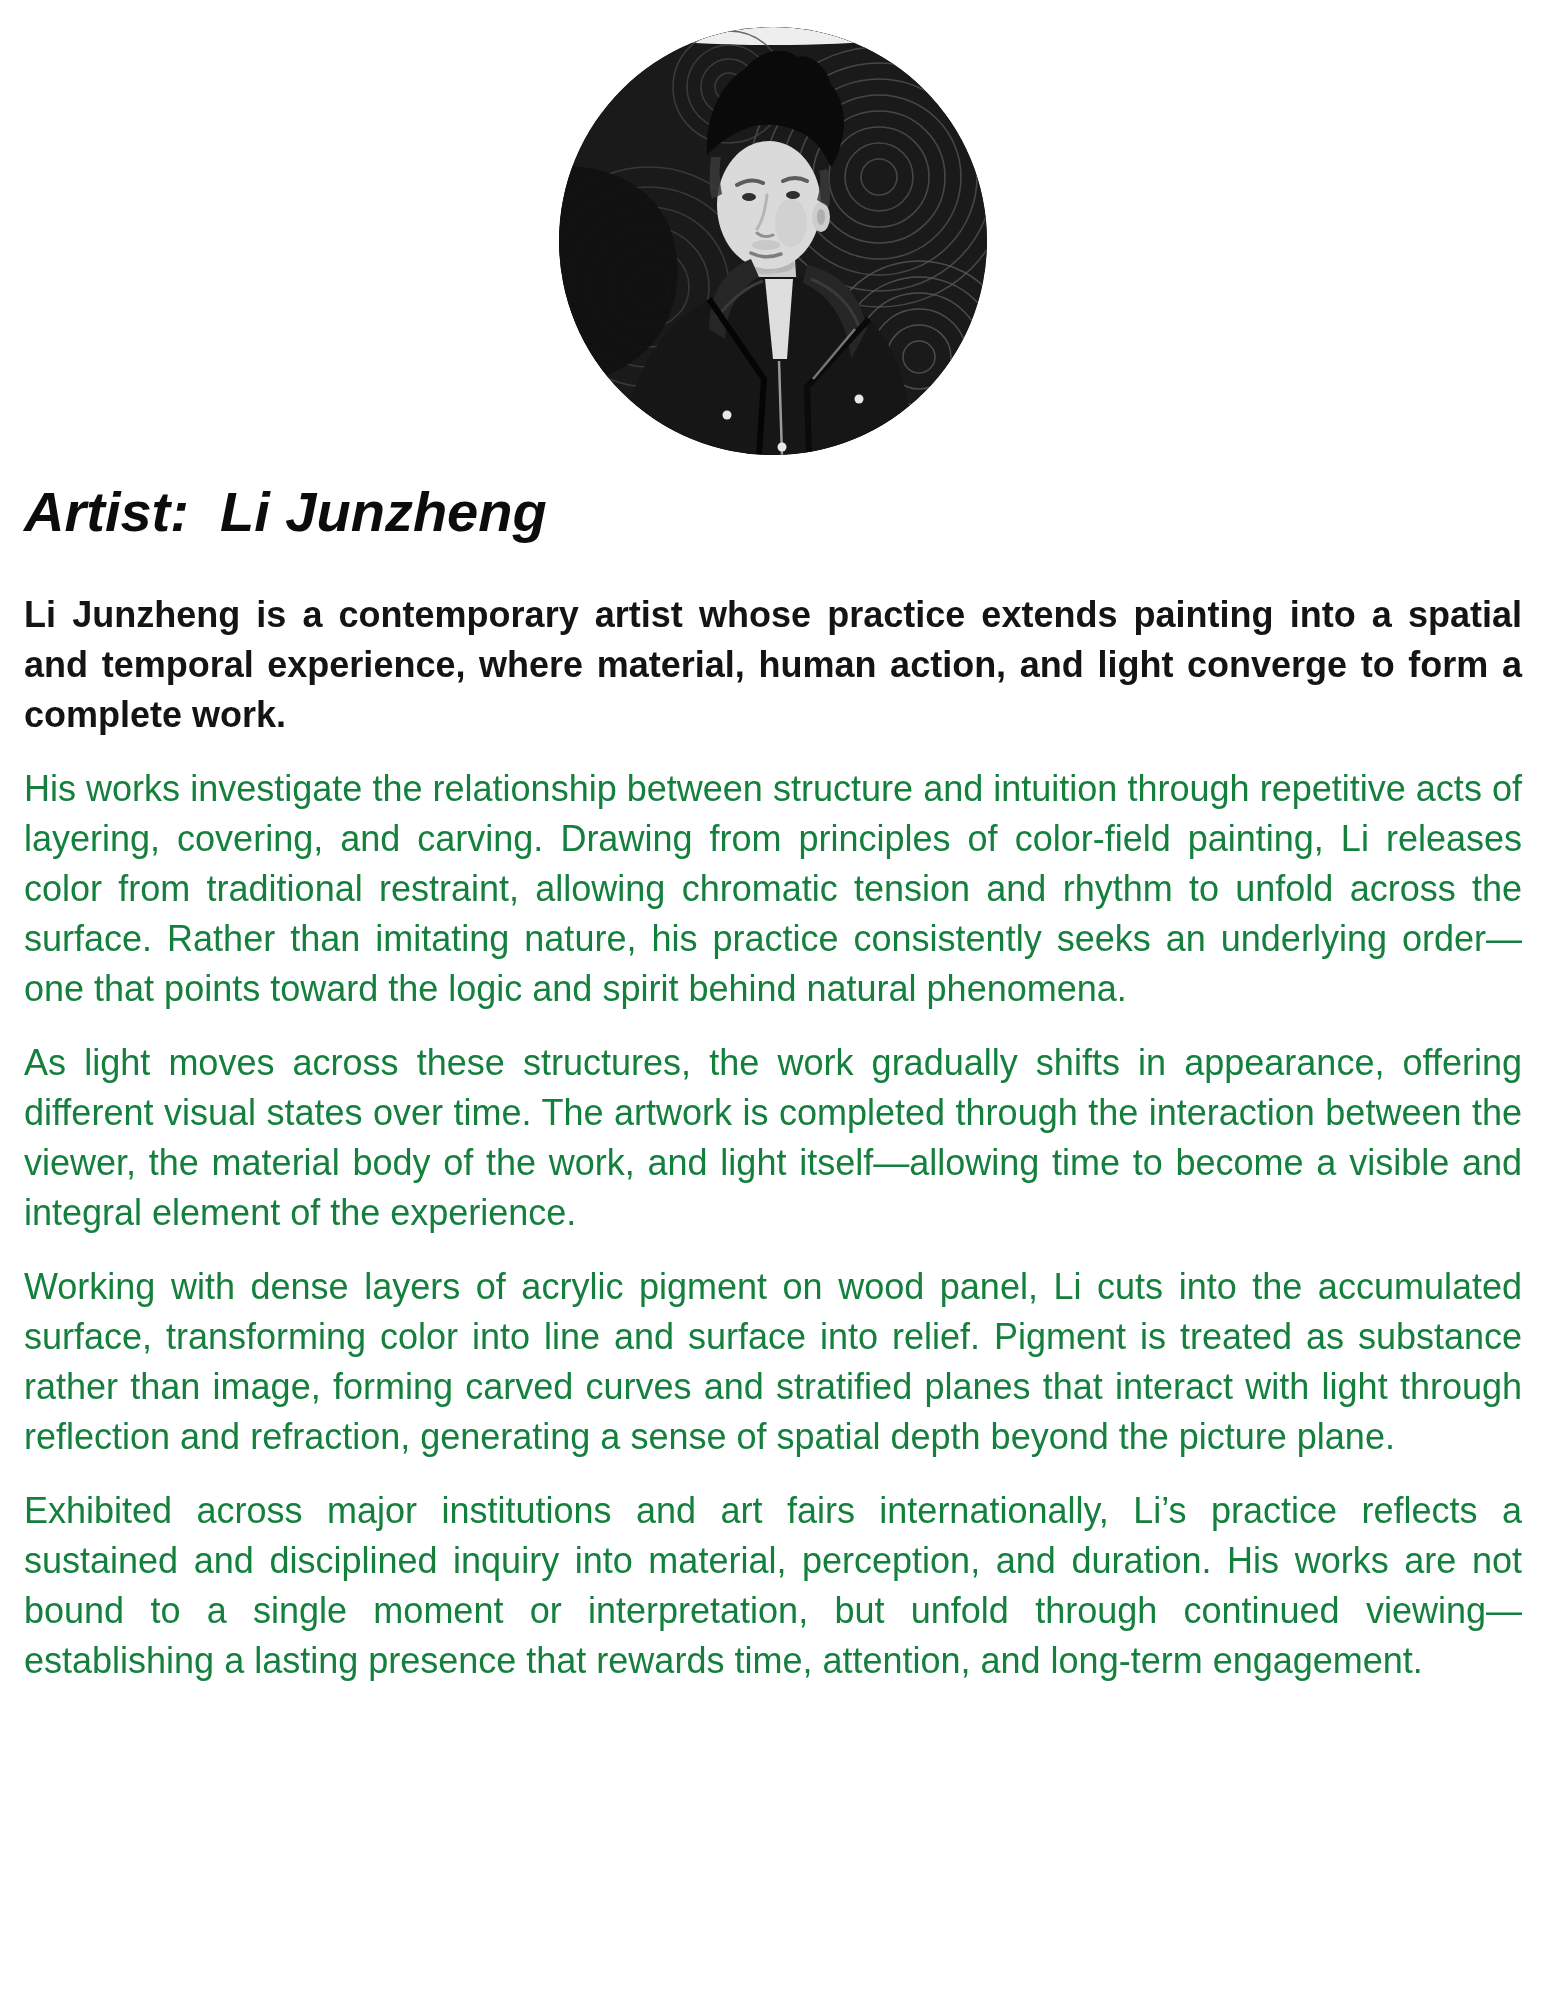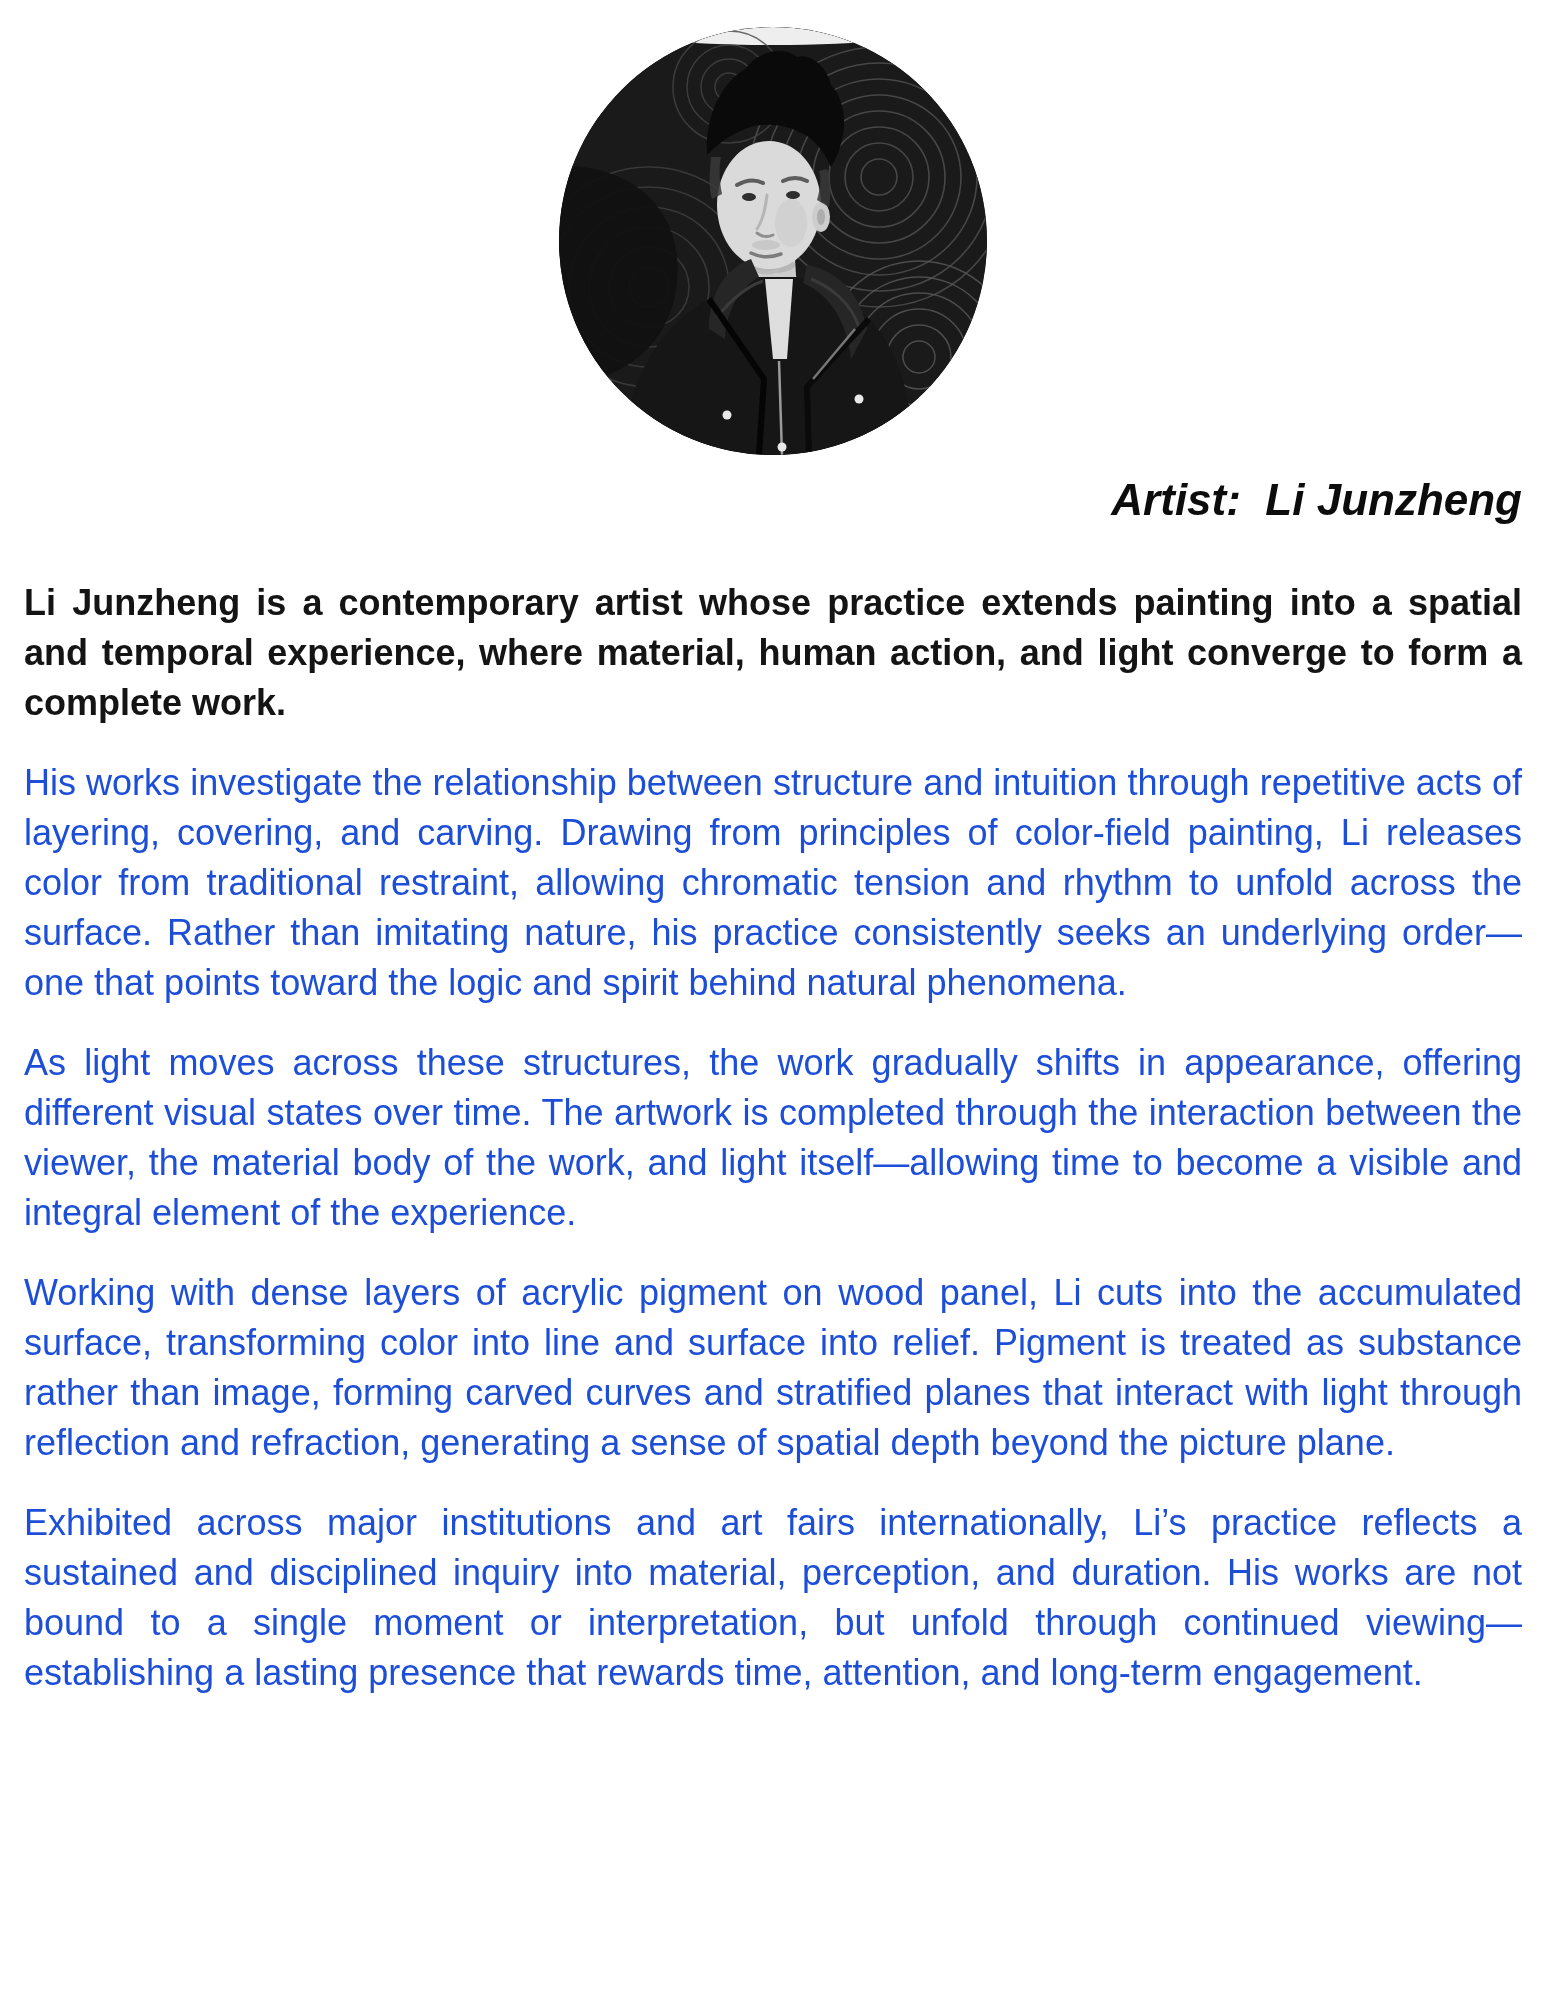--- a/index.html
+++ b/index.html
@@ -21,44 +21,44 @@
   .portrait {
     width: 428px;
     height: 428px;
     margin: 0 auto;
     border-radius: 50%;
     overflow: hidden;
     background: #1a1a1a;
   }
   .portrait svg { display: block; width: 100%; height: 100%; }
   .title {
-    text-align: right;
-    font-size: 44px;
+    text-align: left;
+    font-size: 56px;
     line-height: 62px;
     font-weight: bold;
     font-style: italic;
     color: #0c0c0c;
-    margin-top: 14px;
+    margin-top: 26px;
     white-space: pre-wrap;
   }
   .intro {
     margin-top: 26px;
     font-weight: bold;
     color: #141414;
   }
   .intro, .body-par {
     font-size: 36px;
     line-height: 50px;
     text-align: justify;
     margin-top: 47px;
   }
   .body-par {
-    margin-top: 30px;
+    margin-top: 24px;
     font-weight: normal;
-    color: #1d4ed8;
+    color: #15803d;
   }
 </style>
 </head>
 <body>
 
 <div class="page">
 
   <figure class="portrait">
     <svg viewBox="0 0 428 428" aria-hidden="true">
       <defs>

